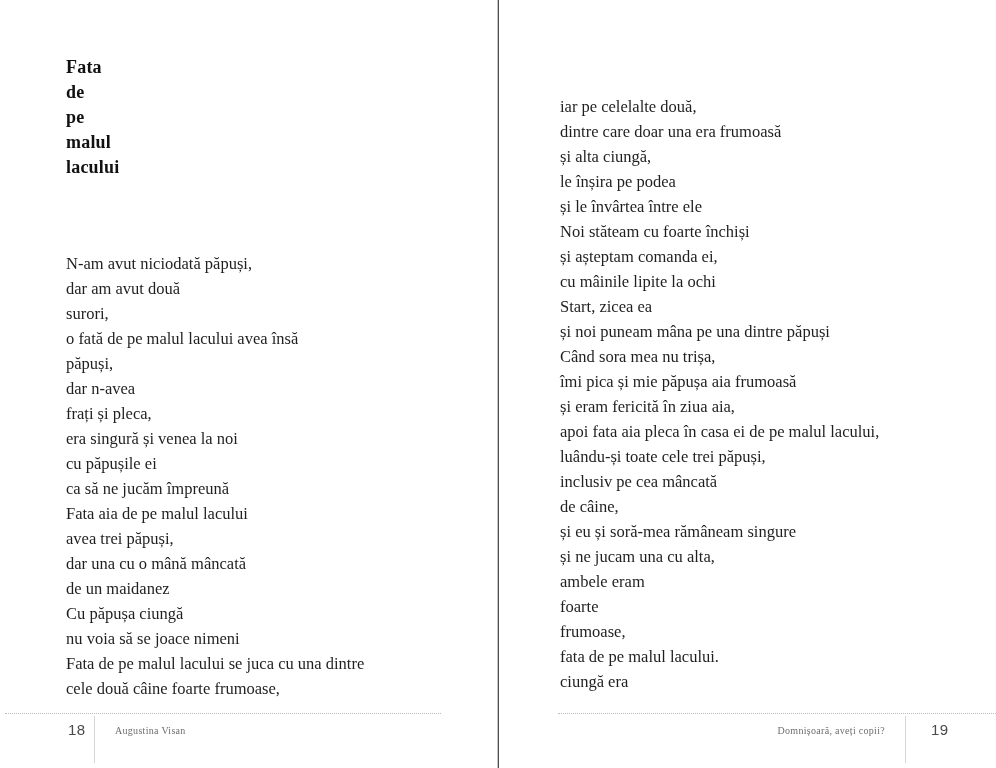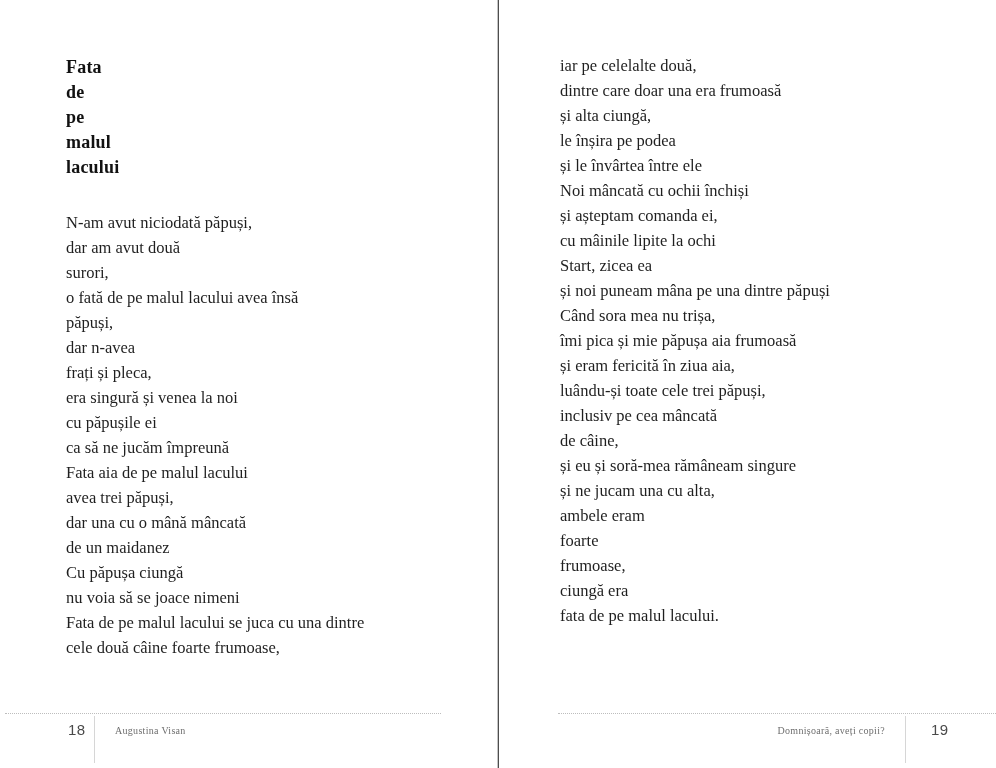--- a/index.html
+++ b/index.html
@@ -35,20 +35,21 @@
     color: #111111;
     letter-spacing: 0.2px;
   }
   .poem-title .line { white-space: nowrap; }
 
   
   .poem {
     font-size: 16.5px;
     line-height: 25px;
     color: #1f1f1f;
+    margin-top: 41px;
   }
   .poem .line { white-space: nowrap; }
   .poem-left  { position: absolute; left: 66px;  top: 210px; }
   .poem-right { position: absolute; left: 60px;  top: 53px; }
 
   
   .footer-rule {
     position: absolute;
     top: 713px; height: 0;
     border-top: 1px dotted #bdbdbd;
@@ -130,38 +131,39 @@
 
   <div class="gutter"></div>
 
   <section class="page page-right">
     <div class="poem poem-right">
         <div class="line">iar pe celelalte două,</div>
         <div class="line">dintre care doar una era frumoasă</div>
         <div class="line">și alta ciungă,</div>
         <div class="line">le înșira pe podea</div>
         <div class="line">și le învârtea între ele</div>
-        <div class="line">Noi mâncată cu ochii închiși</div>
+        <div class="line">Noi stăteam cu foarte închiși</div>
         <div class="line">și așteptam comanda ei,</div>
         <div class="line">cu mâinile lipite la ochi</div>
         <div class="line">Start, zicea ea</div>
         <div class="line">și noi puneam mâna pe una dintre păpuși</div>
         <div class="line">Când sora mea nu trișa,</div>
         <div class="line">îmi pica și mie păpușa aia frumoasă</div>
         <div class="line">și eram fericită în ziua aia,</div>
+        <div class="line">apoi fata aia pleca în casa ei de pe malul lacului,</div>
         <div class="line">luându-și toate cele trei păpuși,</div>
         <div class="line">inclusiv pe cea mâncată</div>
         <div class="line">de câine,</div>
         <div class="line">și eu și soră-mea rămâneam singure</div>
         <div class="line">și ne jucam una cu alta,</div>
         <div class="line">ambele eram</div>
         <div class="line">foarte</div>
         <div class="line">frumoase,</div>
+        <div class="line">fata de pe malul lacului.</div>
         <div class="line">ciungă era</div>
-        <div class="line">fata de pe malul lacului.</div>
       </div>
 
     <div class="footer-rule footer-rule-right"></div>
     <span class="running-footer running-footer-right">Domnișoară, aveți copii?</span>
     <div class="footer-divider footer-divider-right"></div>
     <span class="page-number page-number-right">19</span>
   </section>
 
 </div>
 

